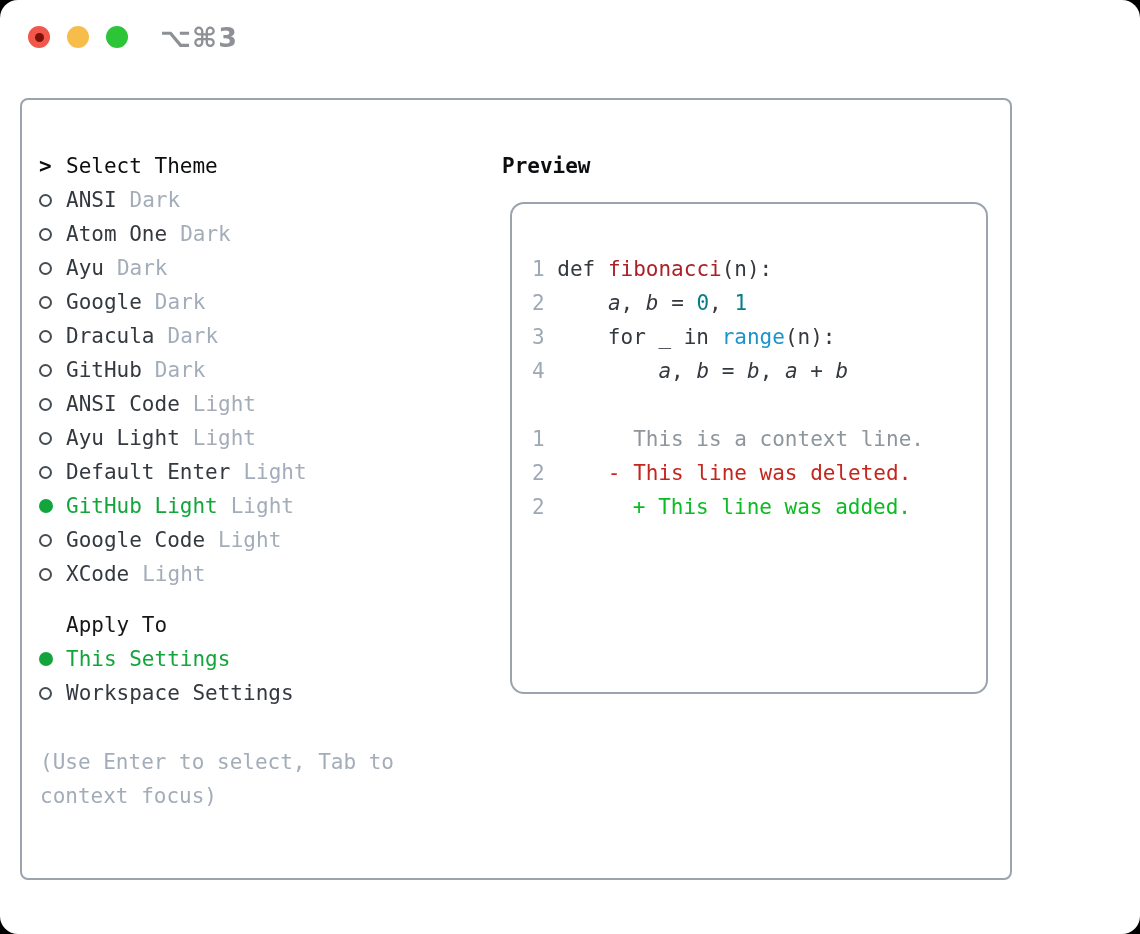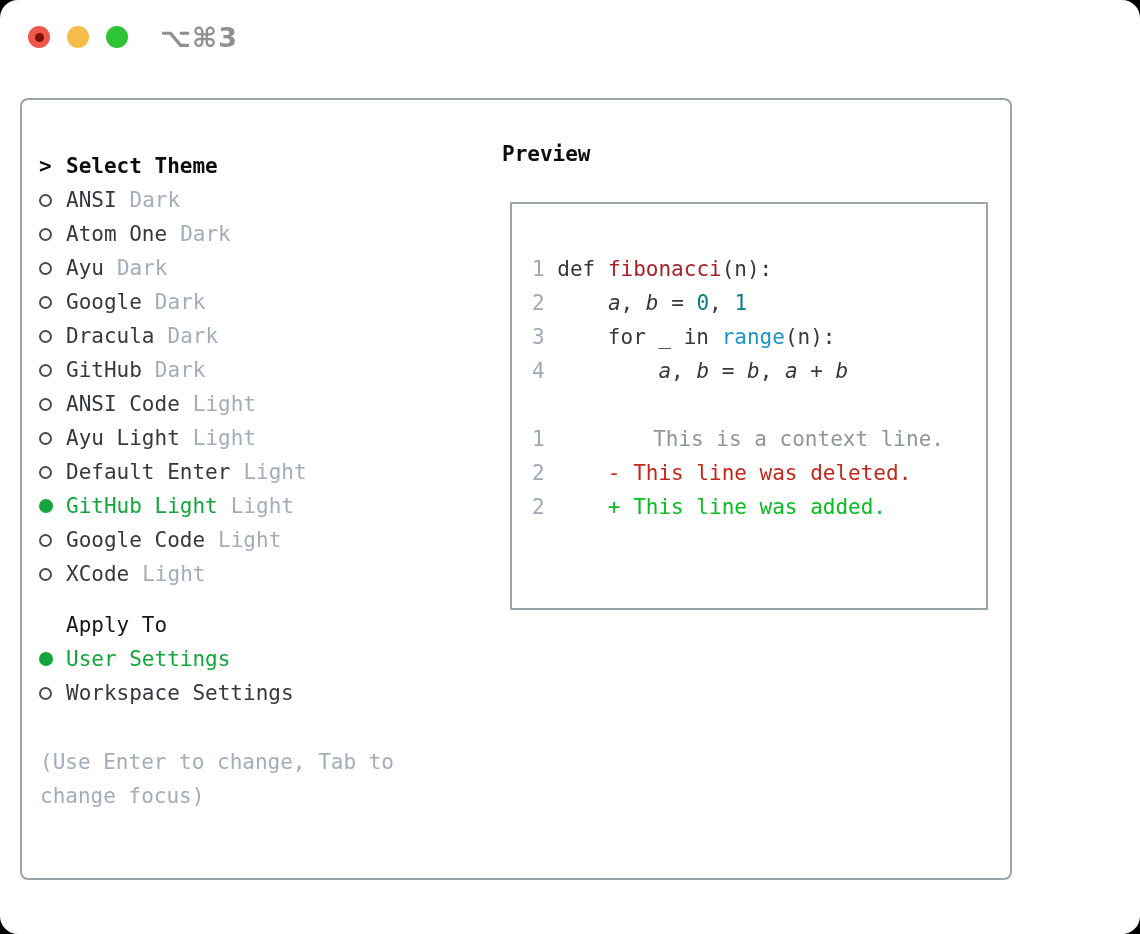--- a/index.html
+++ b/index.html
@@ -30,47 +30,47 @@
   
   .main-box{
     position:absolute;left:20px;top:98px;width:992px;height:782px;
     border:2px solid var(--border);border-radius:8px;box-sizing:border-box;
   }
   
   .left-col{position:absolute;left:14px;top:49px;width:440px;font-size:21px;color:var(--text-dark);}
   .row{display:flex;align-items:center;height:34px;white-space:pre;}
   .marker{width:30px;display:inline-flex;align-items:center;padding-left:3px;box-sizing:border-box;flex:none;}
   .prefix{font-weight:700;color:#0b0d0f;font-size:21px;}
-  .sel-title{font-weight:700;color:#0b0d0f;}
+  .sel-title{font-weight:400;color:#0b0d0f;}
   .apply-title{color:#15171a;}
   .circle{width:13px;height:13px;border-radius:50%;border:2px solid #474d54;box-sizing:border-box;}
   .circle.on{background:var(--accent-green);border-color:var(--accent-green);width:14px;height:14px;}
   .t-name{color:var(--text-dark);}
   .t-name.on{color:var(--accent-green);}
   .t-tag{color:var(--muted);margin-left:13px;}
   .apply-sec{margin-top:17px;}
   .hint{margin-top:35px;width:420px;line-height:34px;color:var(--muted);padding-left:4px;}
   
-  .preview-title{position:absolute;left:480px;top:37px;height:34px;display:flex;
+  .preview-title{position:absolute;left:480px;top:49px;height:34px;display:flex;
     align-items:center;font-size:21px;font-weight:700;color:#0b0d0f;}
   .preview-box{
-    position:absolute;left:488px;top:102px;width:478px;height:408px;
-    border:2px solid var(--border);border-radius:1px;box-sizing:border-box;overflow:hidden;
+    position:absolute;left:488px;top:102px;width:478px;height:492px;
+    border:2px solid var(--border);border-radius:14px;box-sizing:border-box;overflow:hidden;
   }
   .code{padding:48px 0 0 20px;font-size:21px;}
   .code-line{height:34px;line-height:34px;white-space:pre;}
   .seg-ln{color:var(--lineno);}
   .seg-plain{color:var(--text-dark);}
   .seg-func{color:var(--func-red);}
   .seg-num{color:var(--num-teal);}
   .seg-builtin{color:var(--builtin-blue);}
   .seg-var{color:var(--text-dark);font-style:italic;}
-  .seg-ctx{color:var(--context);margin-left:20px;}
+  .seg-ctx{color:var(--context);}
   .seg-del{color:var(--del-red);}
-  .seg-add{color:var(--add-green);}
+  .seg-add{color:var(--add-green);margin-left:25px;}
 </style>
 </head>
 <body>
 
 <div class="window">
 
   <div class="titlebar">
     <div class="lights">
       <span class="light red">
           <span class="dot"></span>
@@ -103,26 +103,26 @@
           <div class="row"><span class="marker"><span class="circle"></span></span><span class="t-name">Google Code</span><span class="t-tag">Light</span></div>
           <div class="row"><span class="marker"><span class="circle"></span></span><span class="t-name">XCode</span><span class="t-tag">Light</span></div>
         </div>
 
       <div class="apply-sec">
         <div class="row">
           <span class="marker"></span>
           <span class="apply-title">Apply To</span>
         </div>
         <div id="apply-list">
-            <div class="row"><span class="marker"><span class="circle on"></span></span><span class="t-name on">User Settings</span></div>
+            <div class="row"><span class="marker"><span class="circle on"></span></span><span class="t-name on">This Settings</span></div>
             <div class="row"><span class="marker"><span class="circle"></span></span><span class="t-name">Workspace Settings</span></div>
           </div>
       </div>
 
-      <div class="hint">(Use Enter to change, Tab to change focus)</div>
+      <div class="hint">(Use Enter to select, Tab to context focus)</div>
     </div>
 
     <div class="preview-title">Preview</div>
     <div class="preview-box">
       <div class="code" id="preview-code">
           <div class="code-line"><span class="seg-ln">1 </span><span class="seg-plain">def </span><span class="seg-func">fibonacci</span><span class="seg-plain">(n):</span></div>
           <div class="code-line"><span class="seg-ln">2 </span><span class="seg-plain">    </span><span class="seg-var">a</span><span class="seg-plain">, </span><span class="seg-var">b</span><span class="seg-plain"> = </span><span class="seg-num">0</span><span class="seg-plain">, </span><span class="seg-num">1</span></div>
           <div class="code-line"><span class="seg-ln">3 </span><span class="seg-plain">    for _ in </span><span class="seg-builtin">range</span><span class="seg-plain">(n):</span></div>
           <div class="code-line"><span class="seg-ln">4 </span><span class="seg-plain">        </span><span class="seg-var">a</span><span class="seg-plain">, </span><span class="seg-var">b</span><span class="seg-plain"> = </span><span class="seg-var">b</span><span class="seg-plain">, </span><span class="seg-var">a</span><span class="seg-plain"> + </span><span class="seg-var">b</span></div>
           <div class="code-line"></div>

